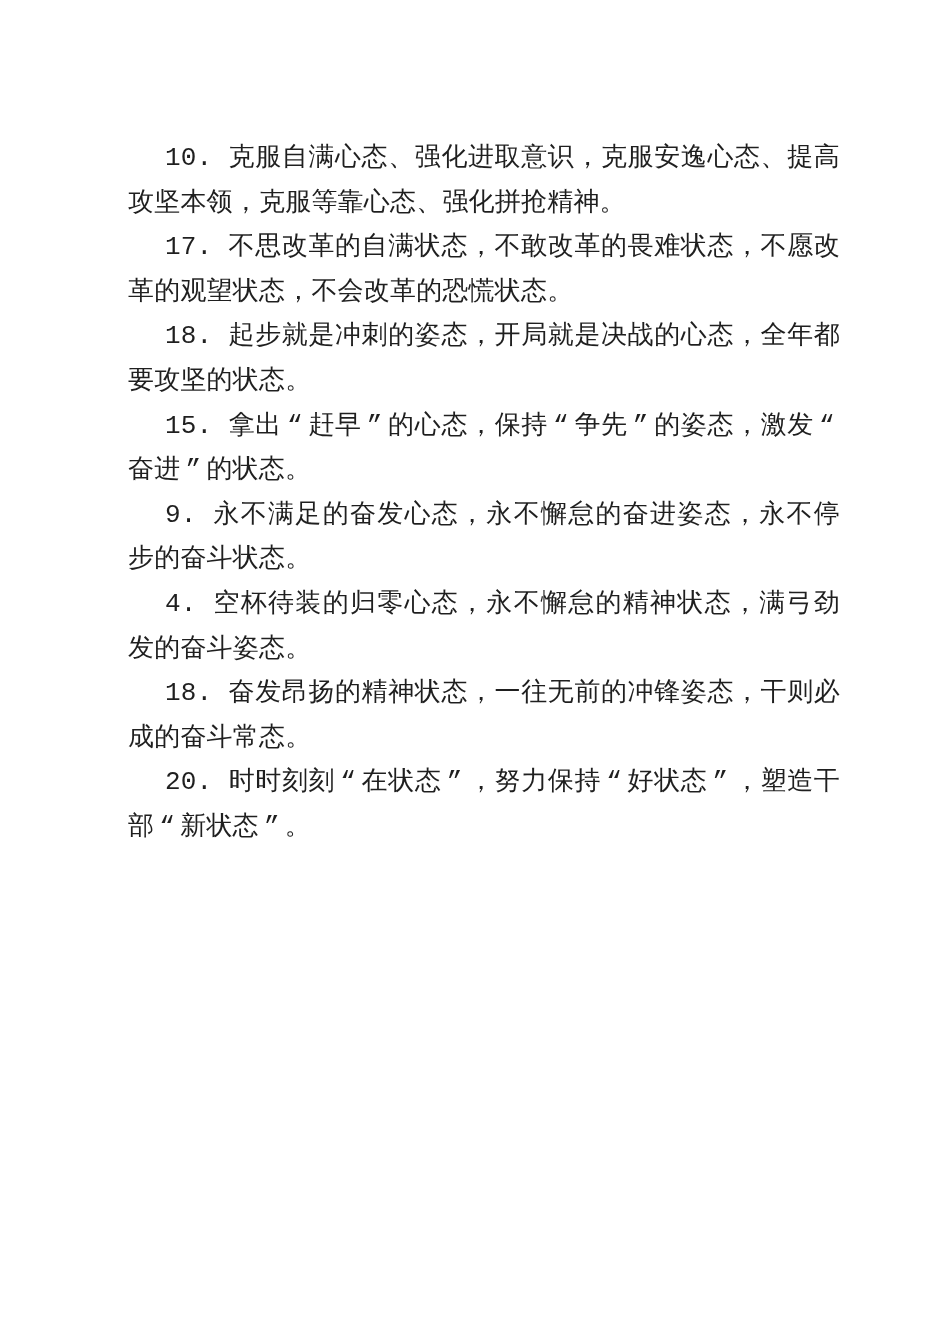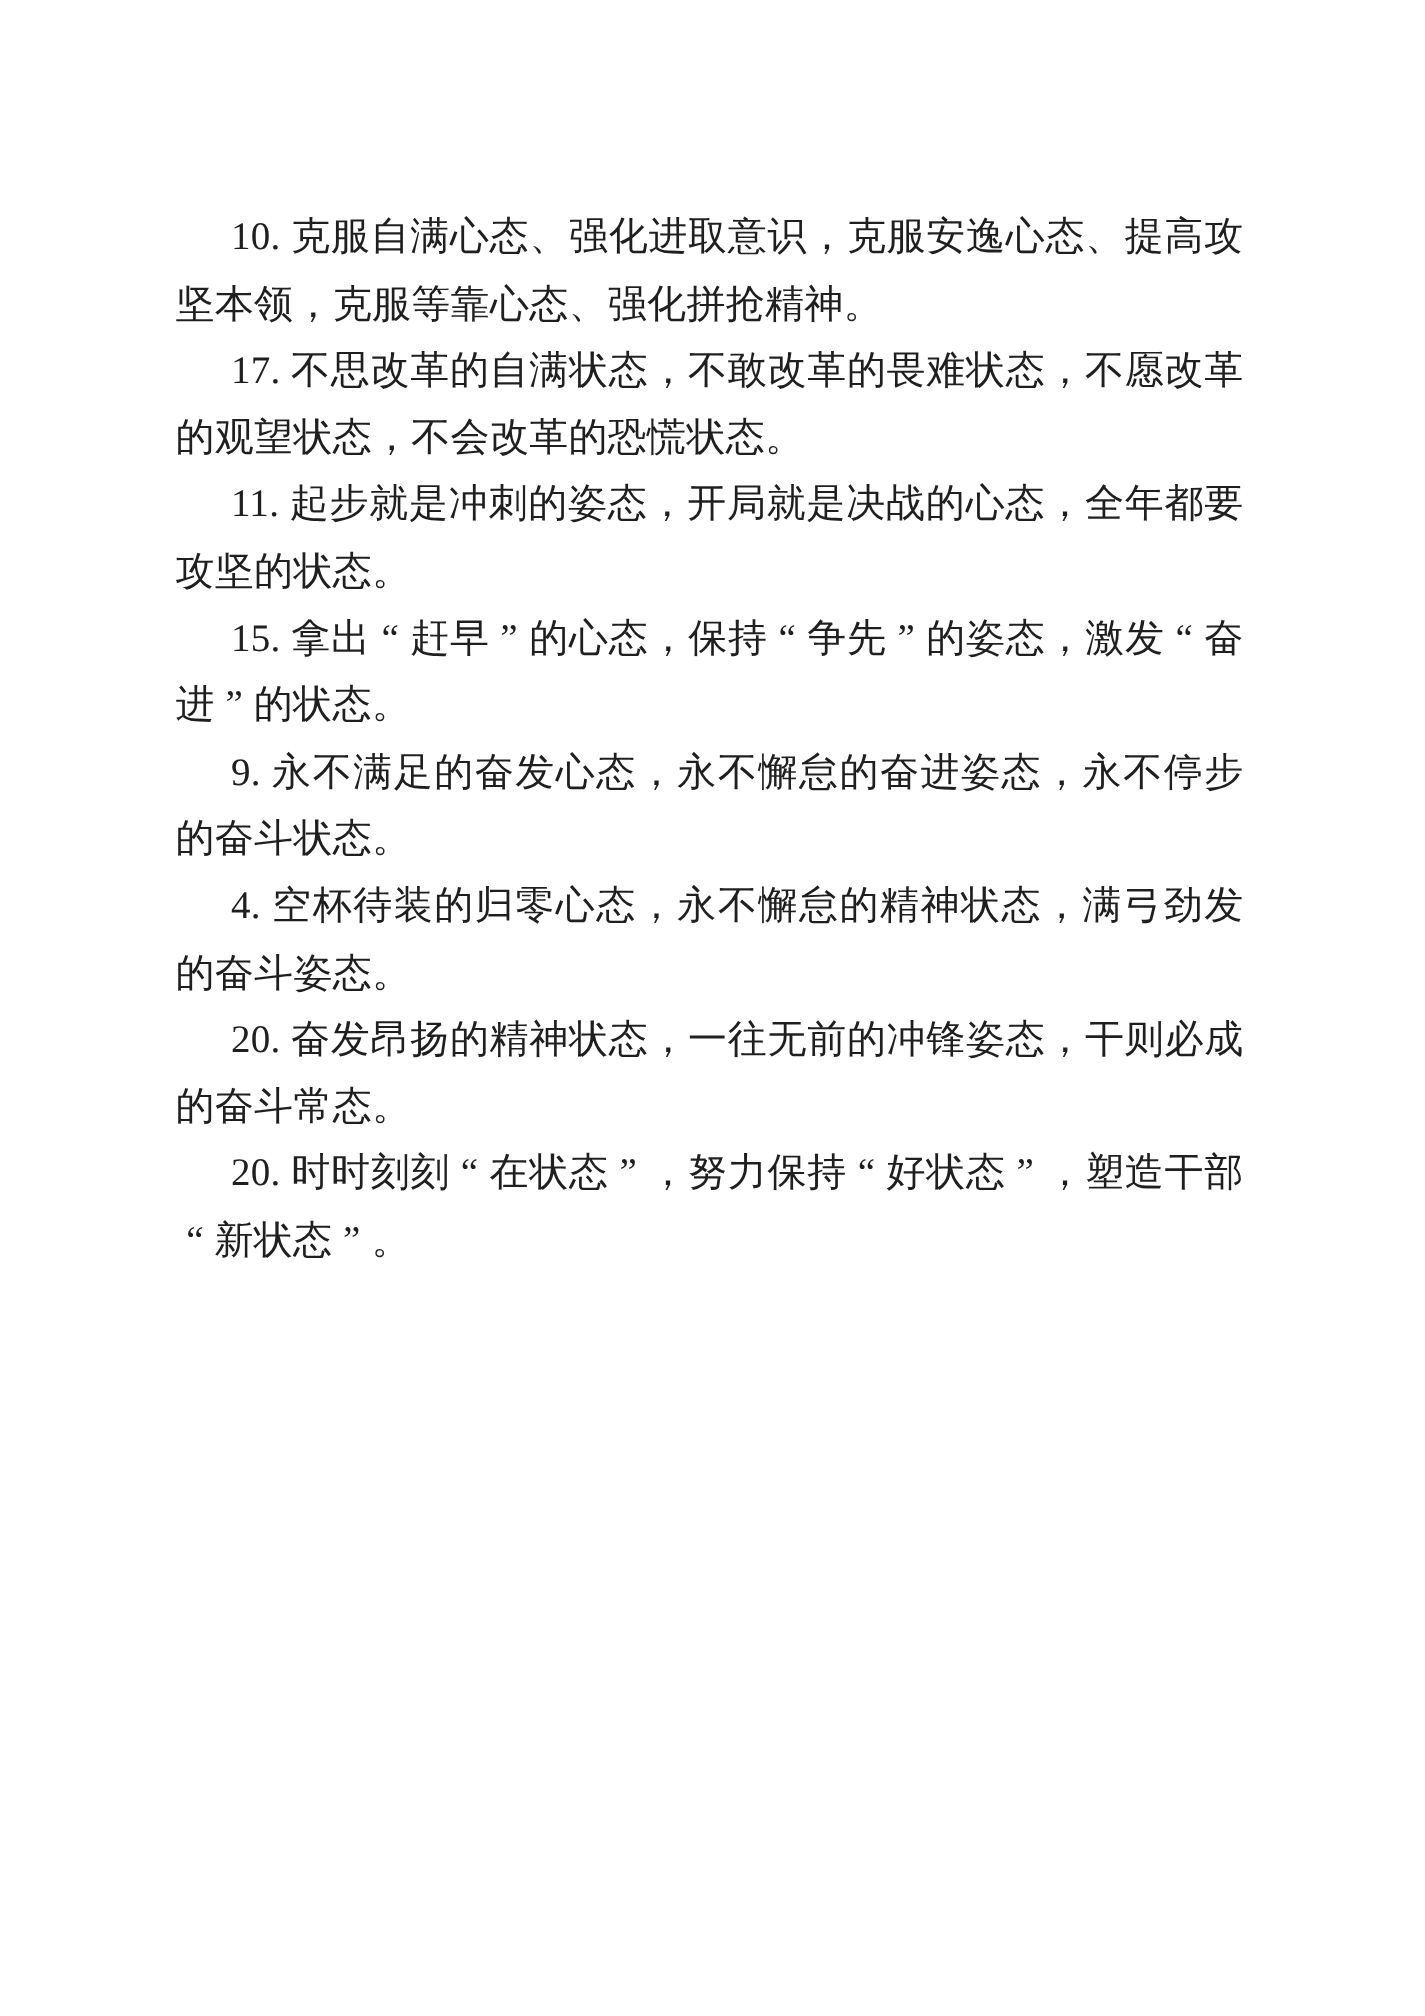--- a/index.html
+++ b/index.html
@@ -16,22 +16,23 @@
   .page {
     position: relative;
     width: 950px;
     height: 1344px;
     background: #ffffff;
     box-sizing: border-box;
   }
   .content {
     position: absolute;
     top: 136px;
-    left: 117px;
+    left: 128px;
     width: 712px;
+    font-family: Liberation Mono, monospace;
   }
   p.para {
     margin: 0;
     padding: 0;
     font-size: 26px;
     line-height: 44.6px;
     color: #1f1f1f;
     text-align: justify;
     text-justify: inter-ideograph;
     text-indent: 37px;
@@ -46,20 +47,20 @@
     text-indent: 0;
   }
 </style>
 </head>
 <body>
 
 <div class="page">
   <div class="content">
     <p class="para">10. 克服自满心态、强化进取意识，克服安逸心态、提高攻坚本领，克服等靠心态、强化拼抢精神。</p>
     <p class="para">17. 不思改革的自满状态，不敢改革的畏难状态，不愿改革的观望状态，不会改革的恐慌状态。</p>
-    <p class="para">11. 起步就是冲刺的姿态，开局就是决战的心态，全年都要攻坚的状态。</p>
+    <p class="para">18. 起步就是冲刺的姿态，开局就是决战的心态，全年都要攻坚的状态。</p>
     <p class="para">15. 拿出<span class="fwq">“</span>赶早<span class="fwq">”</span>的心态，保持<span class="fwq">“</span>争先<span class="fwq">”</span>的姿态，激发<span class="fwq">“</span>奋进<span class="fwq">”</span>的状态。</p>
     <p class="para">9. 永不满足的奋发心态，永不懈怠的奋进姿态，永不停步的奋斗状态。</p>
     <p class="para">4. 空杯待装的归零心态，永不懈怠的精神状态，满弓劲发的奋斗姿态。</p>
-    <p class="para">20. 奋发昂扬的精神状态，一往无前的冲锋姿态，干则必成的奋斗常态。</p>
+    <p class="para">18. 奋发昂扬的精神状态，一往无前的冲锋姿态，干则必成的奋斗常态。</p>
     <p class="para">20. 时时刻刻<span class="fwq">“</span>在状态<span class="fwq">”</span>，努力保持<span class="fwq">“</span>好状态<span class="fwq">”</span>，塑造干部<span class="fwq">“</span>新状态<span class="fwq">”</span>。</p>
   </div>
 </div>
 
 </body></html>

